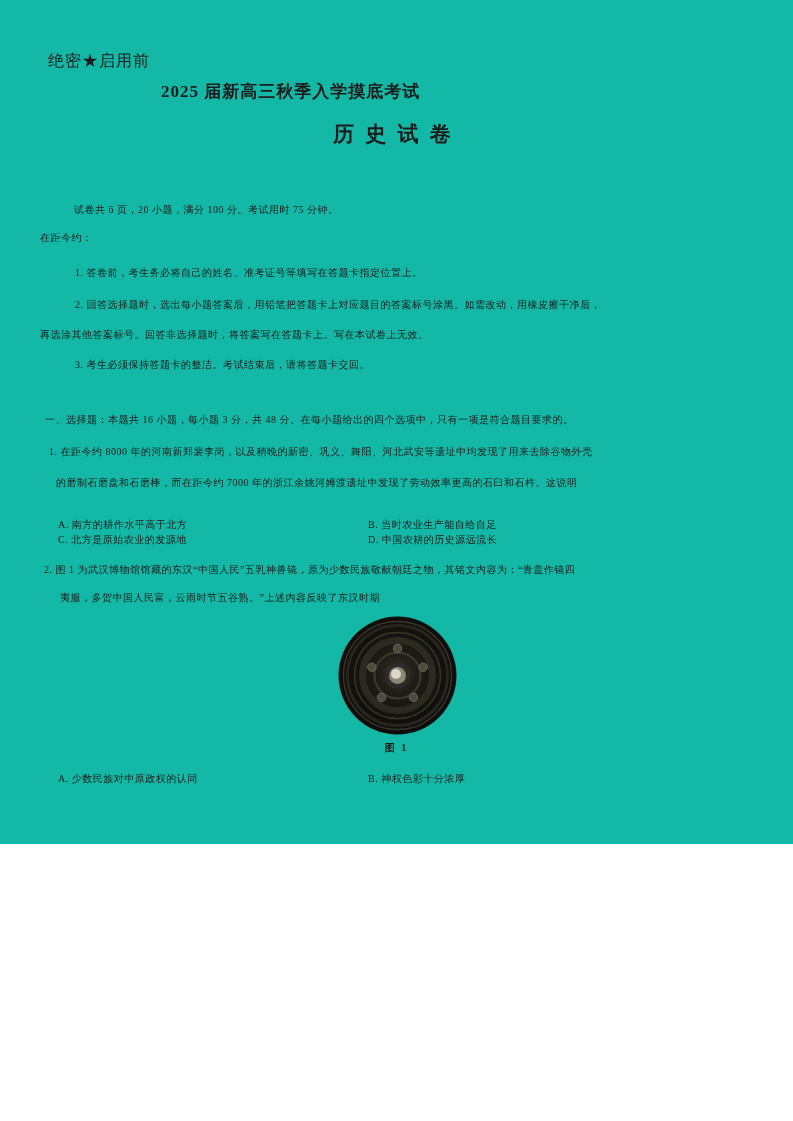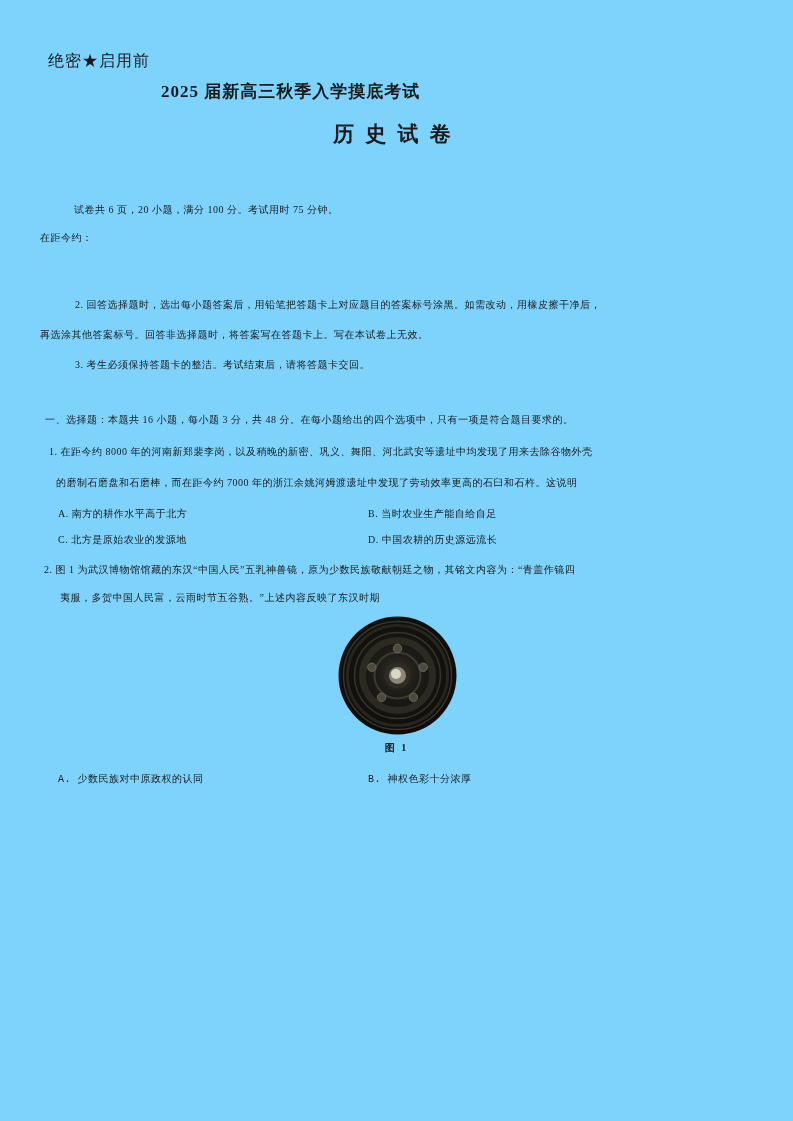--- a/index.html
+++ b/index.html
@@ -3,22 +3,22 @@
 <meta charset="utf-8">
 <style>
   html, body {
     margin: 0;
     padding: 0;
     background: #ffffff;
   }
   .page {
     position: relative;
     width: 793px;
-    height: 1121px;
-    background: #7dd3fc;
+    height: 844px;
+    background: #14b8a6;
     font-family: "Liberation Serif", "DejaVu Serif", serif;
     color: #1b1b1b;
     overflow: hidden;
   }
   .abs { position: absolute; white-space: nowrap; }
   .secrecy {
     left: 48px; top: 51px;
     font-size: 16px;
     letter-spacing: 1px;
   }
@@ -43,23 +43,23 @@
   .note-3      { left: 75px;  top: 358px; }
   .section-hd  { left: 45px;  top: 413px; }
   .q1-l1       { left: 49px;  top: 445px; }
   .q1-l2       { left: 56px;  top: 476px; }
   .q2-l1       { left: 44px;  top: 563px; }
   .q2-l2       { left: 60px;  top: 591px; }
 
   .opt-row { position: absolute; left: 58px; width: 700px; height: 20px; }
   .opt-row .opt-left  { position: absolute; left: 0; top: 0; white-space: nowrap; }
   .opt-row .opt-right { position: absolute; left: 310px; top: 0; white-space: nowrap; }
-  .q1-opts-r1 { top: 507px; }
+  .q1-opts-r1 { top: 518px; }
   .q1-opts-r2 { top: 533px; }
-  .q2-opts-r1 { top: 772px; font-family: Liberation Mono, monospace; }
+  .q2-opts-r1 { top: 772px; }
   .q2-opts-r2 { top: 809px; }
 
   .figure-wrap {
     position: absolute;
     left: 337px; top: 615px;
     width: 121px; height: 121px;
   }
   .figure-caption {
     left: 0; top: 741px;
     width: 793px;
@@ -77,20 +77,21 @@
   <div class="abs secrecy">绝密★启用前</div>
 
   <div class="abs title">2025 届新高三秋季入学摸底考试</div>
 
   <div class="abs subtitle">历 史 试 卷</div>
 
   <div class="abs body-text exam-info">试卷共 6 页，20 小题，满分 100 分。考试用时 75 分钟。</div>
 
   <div class="abs body-text notes-head">在距今约：</div>
 
+  <div class="abs body-text note-1">1. 答卷前，考生务必将自己的姓名、准考证号等填写在答题卡指定位置上。</div>
   <div class="abs body-text note-2a">2. 回答选择题时，选出每小题答案后，用铅笔把答题卡上对应题目的答案标号涂黑。如需改动，用橡皮擦干净后，</div>
   <div class="abs body-text note-2b">再选涂其他答案标号。回答非选择题时，将答案写在答题卡上。写在本试卷上无效。</div>
   <div class="abs body-text note-3">3. 考生必须保持答题卡的整洁。考试结束后，请将答题卡交回。</div>
 
   <div class="abs body-text section-hd">一、选择题：本题共 16 小题，每小题 3 分，共 48 分。在每小题给出的四个选项中，只有一项是符合题目要求的。</div>
 
   <div class="abs body-text q1-l1">1. 在距今约 8000 年的河南新郑裴李岗，以及稍晚的新密、巩义、舞阳、河北武安等遗址中均发现了用来去除谷物外壳</div>
   <div class="abs body-text q1-l2">的磨制石磨盘和石磨棒，而在距今约 7000 年的浙江余姚河姆渡遗址中发现了劳动效率更高的石臼和石杵。这说明</div>
 
   <div class="opt-row body-text q1-opts-r1">

